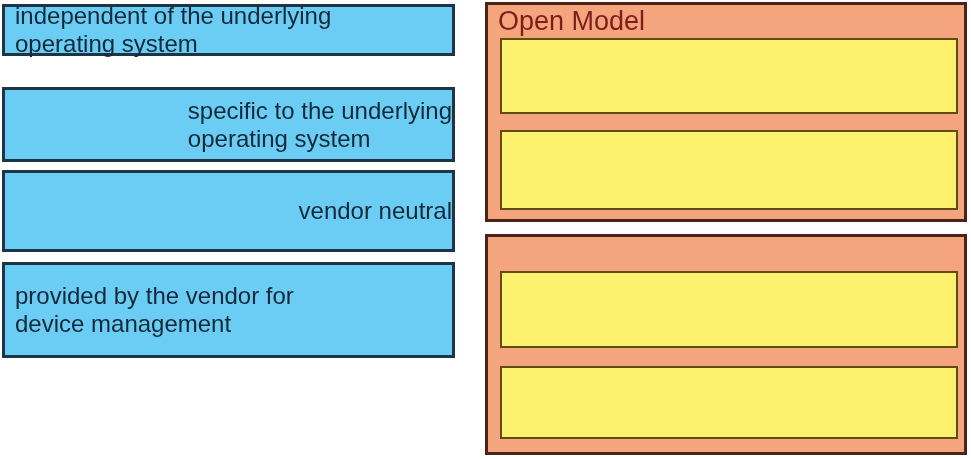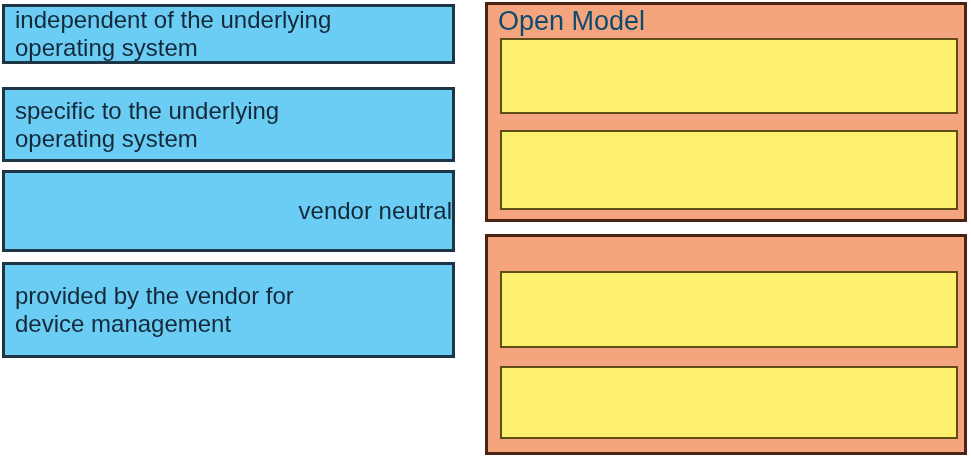--- a/index.html
+++ b/index.html
@@ -22,22 +22,22 @@
     border: 3px solid #1d3544;
     color: #13293a;
     font-size: 24px;
     line-height: 28px;
     display: flex;
     align-items: center;
     padding-left: 10px;
     white-space: pre-line;
     cursor: grab;
   }
-  .option-1 { top: 4px;   height: 60px; }
-  .option-2 { top: 87px;  height: 75px; }
+  .option-1 { top: 4px;   height: 52px; }
+  .option-2 { top: 87px;  height: 75px; justify-content: flex-end; }
   .option-3 { top: 170px; height: 82px; justify-content: flex-end; }
   .option-4 { top: 262px; height: 96px; }
 
   
   .group {
     position: absolute;
     left: 485px;
     width: 482px;
     box-sizing: border-box;
     background: #f4a57e;
@@ -45,21 +45,21 @@
   }
   .group-open   { top: 2px;   height: 220px; }
   .group-native { top: 234px; height: 221px; }
 
   .group-title {
     position: absolute;
     left: 10px;
     top: 0px;
     font-size: 27px;
     line-height: 32px;
-    color: #0c4a6e;
+    color: #7f1d1d;
   }
 
   .slot {
     position: absolute;
     left: 12px;
     width: 458px;
     box-sizing: border-box;
     background: #fdf16e;
     border: 2px solid #5f4c16;
   }

